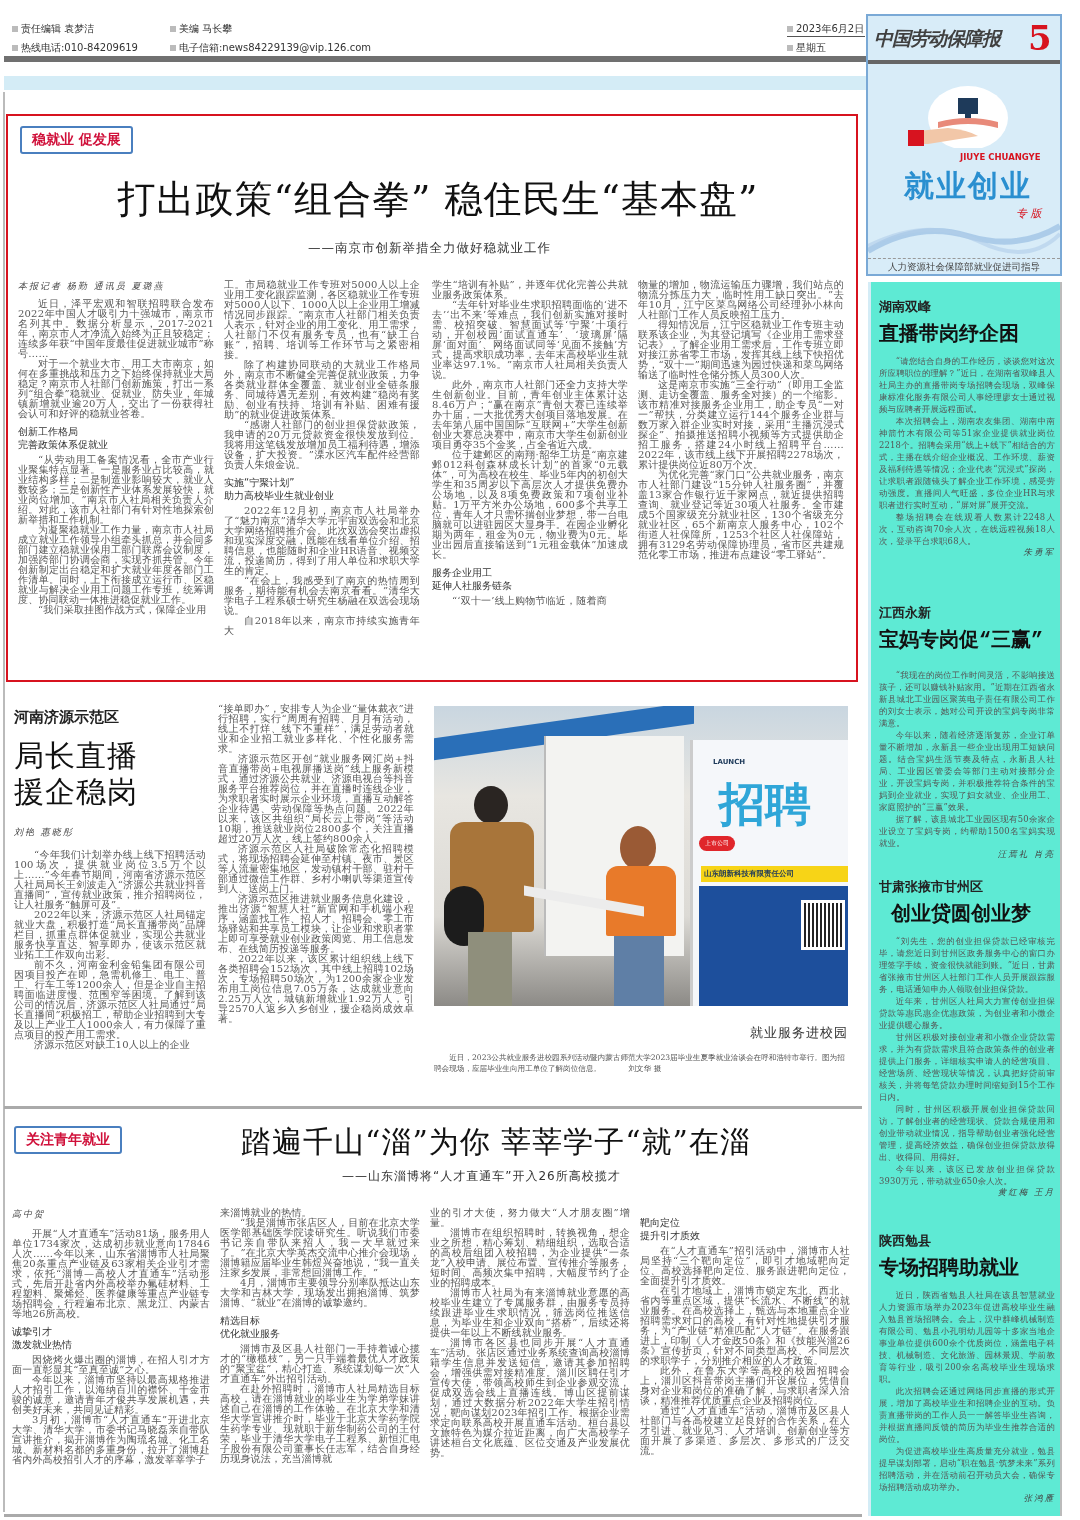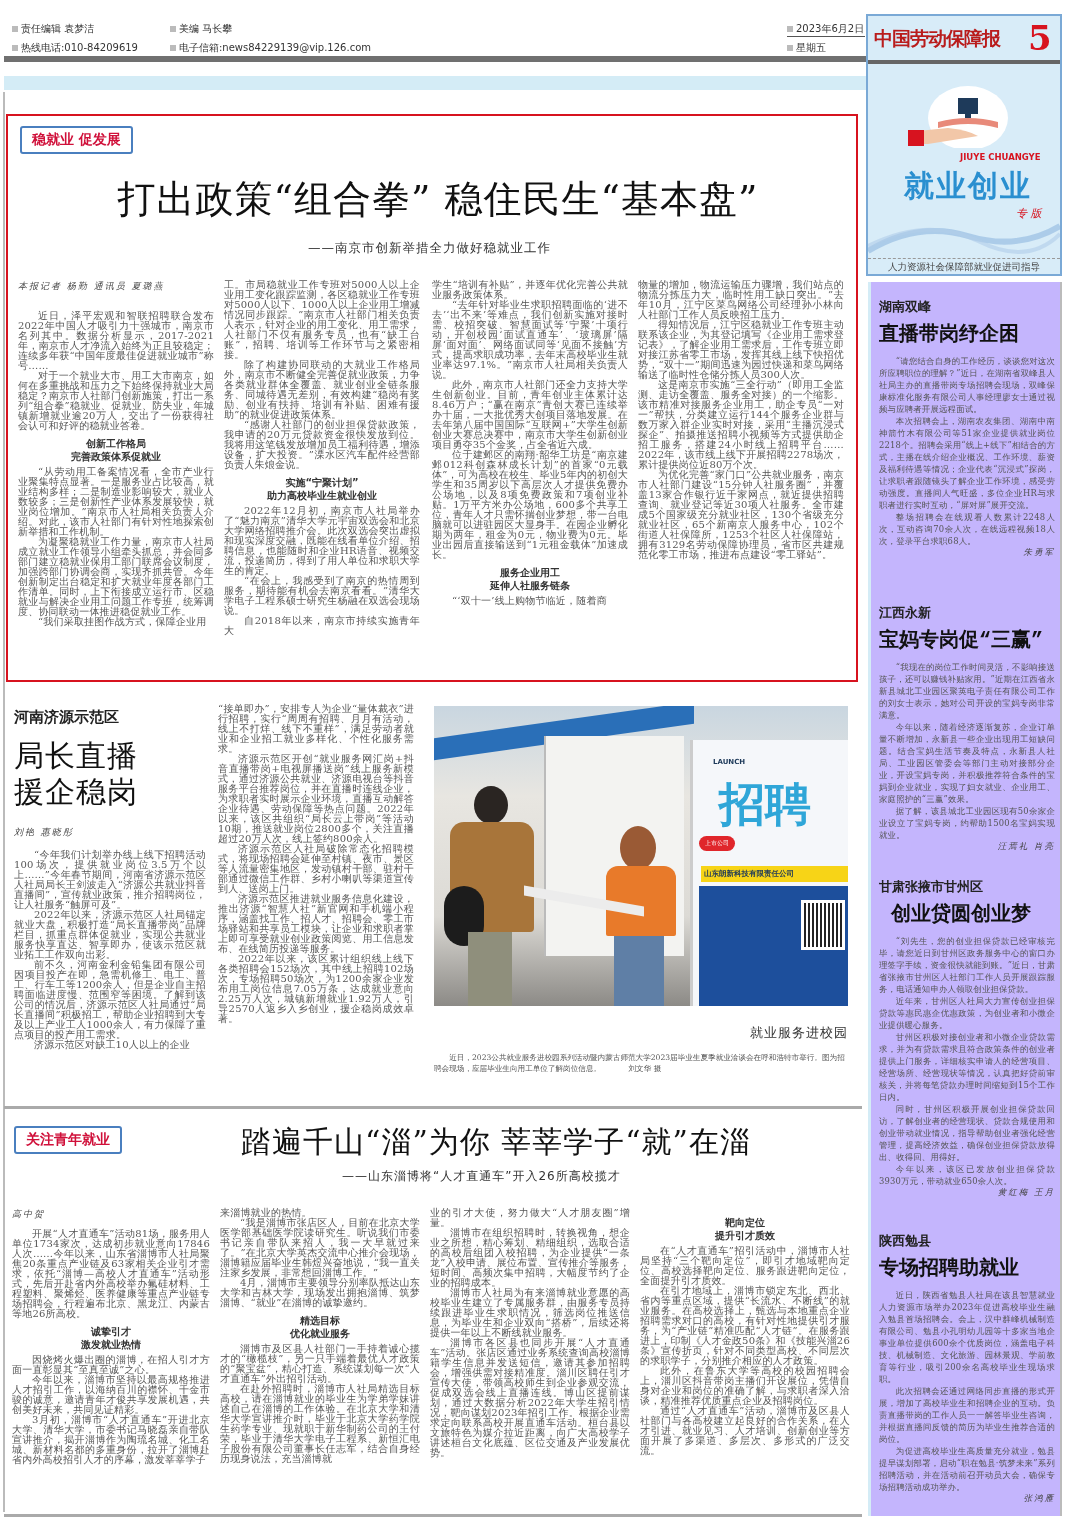--- a/index.html
+++ b/index.html
@@ -4,21 +4,21 @@
 <style>
 *{box-sizing:border-box;margin:0;padding:0}
 body{width:1080px;height:1520px;background:#fff;font-family:"DejaVu Serif",serif;color:#333;position:relative;overflow:hidden}
 .abs{position:absolute}
 .hdr-small{font-family:"DejaVu Sans",sans-serif;font-size:10px;color:#333}
 .hdr-small:before{content:"";display:inline-block;width:6px;height:6px;background:#bbb;margin-right:3px}
 .gray-bar{background:#707070;height:6px}
 .blue-band{background:#d4ecf6;height:14px}
 .body-text{font-size:10px;line-height:10px;color:#555;text-align:justify;text-indent:2em;letter-spacing:0.2px}
 .body-text p{text-indent:2em}
-.sub{font-family:"DejaVu Sans",sans-serif;font-weight:bold;font-size:10px;line-height:13px;text-align:center;color:#333;margin:6px 0 4px}
+.sub{font-family:"DejaVu Sans",sans-serif;font-weight:normal;font-size:10px;line-height:13px;text-align:left;color:#333;margin:6px 0 4px}
 .byline{font-size:9px;color:#444;letter-spacing:2px;font-style:italic}
 .tag{border:2px solid #4a7fbf;border-radius:3px;padding:3px 10px;color:#d0103a;font-family:"DejaVu Sans",sans-serif;font-weight:bold;font-size:14px;background:#fff}
 .headline{font-family:"DejaVu Serif",serif;font-weight:normal;color:#111;letter-spacing:1px}
 .region{font-family:"DejaVu Sans",sans-serif;font-weight:bold;color:#222}
 .side-head{font-family:Liberation Mono, monospace;font-weight:bold;color:#111;font-size:20px}
 .side .body-text{font-size:8.4px;line-height:12px}
 .sign{text-align:right;font-style:italic;font-size:8.5px;color:#444;letter-spacing:2px}
 </style>
 </head>
 <body>
@@ -29,21 +29,21 @@
   <div class="abs hdr-small" style="left:170px;top:22px">美编 马长攀</div>
   <div class="abs hdr-small" style="left:170px;top:41px">电子信箱:news84229139@vip.126.com</div>
   <div class="abs hdr-small" style="left:787px;top:22px;border-bottom:1px solid #555;width:78px">2023年6月2日</div>
   <div class="abs hdr-small" style="left:787px;top:41px">星期五</div>
 </div>
 <div class="abs gray-bar" style="left:4px;top:56px;width:862px"></div>
 <div class="abs blue-band" style="left:4px;top:76px;width:862px"></div>
 <div class="abs" style="left:3px;top:92px;width:2px;height:1420px;background:#bbb"></div>
 
 <div class="abs" style="left:866px;top:14px;width:196px;height:262px;border:2px solid #7aa9d6;background:#d8ecf8">
-  <div class="abs" style="left:6px;top:10px;font-family:'DejaVu Serif',serif;font-weight:bold;color:#b91c1c;font-size:19px;letter-spacing:-1px">中国劳动保障报</div>
+  <div class="abs" style="left:6px;top:10px;font-family:'DejaVu Serif',serif;font-weight:bold;font-style:italic;color:#404040;font-size:19px;letter-spacing:-1px">中国劳动保障报</div>
   <div class="abs" style="left:160px;top:2px;font-family:'DejaVu Serif',serif;font-weight:bold;color:#d7131f;font-size:34px">5</div>
   <div class="abs" style="left:0;top:44px;width:192px;height:4px;background:#666"></div>
   <div class="abs" style="left:40px;top:62px;width:110px;height:70px">
     <svg width="110" height="70" viewBox="0 0 110 70">
       <ellipse cx="60" cy="40" rx="40" ry="32" fill="#fff"></ellipse>
       <rect x="50" y="20" width="20" height="16" fill="#1e3a5a"></rect>
       <rect x="57" y="36" width="6" height="4" fill="#1e3a5a"></rect>
       <path d="M30 44 Q60 36 90 44 L90 50 Q60 42 30 50 Z" fill="#e88a7a"></path>
       <path d="M0 54 L40 50 Q60 52 70 58 L20 66 L0 66 Z" fill="#f2c7a8"></path>
       <rect x="0" y="52" width="16" height="16" fill="#d7131f"></rect>
@@ -60,21 +60,21 @@
   </div>
   <div class="abs" style="left:0;top:242px;width:192px;text-align:center;font-size:9.5px;color:#444;border-top:1px dashed #999;padding-top:2px">人力资源社会保障部就业促进司指导</div>
 </div>
 
 <div class="abs" style="left:6px;top:114px;width:852px;height:568px;border:2px solid #d7131f">
   <div class="abs tag" style="left:12px;top:10px">稳就业 促发展</div>
   <h1 class="abs headline" style="left:40px;top:58px;width:780px;text-align:center;font-size:38px">打出政策“组合拳” 稳住民生“基本盘”</h1>
   <div class="abs" style="left:300px;top:124px;font-family:'DejaVu Sans',sans-serif;font-size:12.5px;color:#333;letter-spacing:1px">——南京市创新举措全力做好稳就业工作</div>
 
   <div class="abs" style="left:10px;top:164px;width:196px">
-    <div class="byline" style="margin-bottom:18px">本报记者 杨勤 通讯员 夏璐燕</div>
+    <div class="byline" style="margin-bottom:6px">本报记者 杨勤 通讯员 夏璐燕</div>
     <div class="body-text">
       <p>近日，泽平宏观和智联招聘联合发布2022年中国人才吸引力十强城市，南京市名列其中。数据分析显示，2017-2021年，南京市人才净流入始终为正且较稳定；连续多年获“中国年度最佳促进就业城市”称号……</p>
       <p>对于一个就业大市、用工大市南京，如何在多重挑战和压力之下始终保持就业大局稳定？南京市人社部门创新施策，打出一系列“组合拳”稳就业、促就业、防失业，年城镇新增就业逾20万人，交出了一份获得社会认可和好评的稳就业答卷。</p>
     </div>
     <div class="sub" style="white-space:pre-line">创新工作格局
 完善政策体系促就业</div>
     <div class="body-text">
       <p>“从劳动用工备案情况看，全市产业行业聚集特点显著。一是服务业占比较高，就业结构多样；二是制造业影响较大，就业人数较多；三是创新性产业体系发展较快，就业岗位增加。”南京市人社局相关负责人介绍。对此，该市人社部门有针对性地探索创新举措和工作机制。</p>
       <p>为凝聚稳就业工作力量，南京市人社局成立就业工作领导小组牵头抓总，并会同多部门建立稳就业保用工部门联席会议制度，加强跨部门协调会商，实现齐抓共管。今年创新制定出台稳定和扩大就业年度各部门工作清单。同时，上下衔接成立运行市、区稳就业与解决企业用工问题工作专班，统筹调度、协同联动一体推进稳促就业工作。</p>
       <p>“我们采取挂图作战方式，保障企业用</p>
@@ -217,34 +217,34 @@
     <div class="body-text">
       <p>在“人才直通车”招引活动中，淄博市人社局坚持“三个靶向定位”，即引才地域靶向定位、高校选择靶向定位、服务跟进靶向定位，全面提升引才质效。</p>
       <p>在引才地域上，淄博市锁定东北、西北、省内等重点区域，提供“长流水、不断线”的就业服务。在高校选择上，甄选与本地重点企业招聘需求对口的高校，有针对性地提供引才服务，为“产业链”精准匹配“人才链”。在服务跟进上，印制《人才金政50条》和《技能兴淄26条》宣传折页，针对不同类型高校、不同层次的求职学子，分别推介相应的人才政策。</p>
       <p>此外，在鲁东大学等高校的校园招聘会上，淄川区抖音带岗主播们开设展位，凭借自身对企业和岗位的准确了解，与求职者深入洽谈，精准推荐优质重点企业及招聘岗位。</p>
       <p>通过“人才直通车”活动，淄博市及区县人社部门与各高校建立起良好的合作关系，在人才引进、就业见习、人才培训、创新创业等方面开展了多渠道、多层次、多形式的广泛交流。</p>
     </div>
   </div>
 </div>
 <div class="abs" style="left:4px;top:1514px;width:858px;height:3px;background:#aaa"></div>
 
-<div class="abs side" style="left:868px;top:282px;width:194px;height:1234px;background:#c4b5fd;border-left:3px solid #d4ecf6;border-right:2px solid #bbb;padding:0 8px">
+<div class="abs side" style="left:868px;top:282px;width:194px;height:1234px;background:#5eead4;border-left:3px solid #d4ecf6;border-right:2px solid #bbb;padding:0 8px">
   <div class="abs" style="left:8px;top:16px;width:176px">
     <div class="region" style="font-size:13px">湖南双峰</div>
     <div class="side-head" style="margin:4px 0 8px">直播带岗纾企困</div>
     <div class="body-text">
       <p>“请您结合自身的工作经历，谈谈您对这次所应聘职位的理解？”近日，在湖南省双峰县人社局主办的直播带岗专场招聘会现场，双峰保康标准化服务有限公司人事经理廖女士通过视频与应聘者开展远程面试。</p>
       <p>本次招聘会上，湖南农友集团、湖南中南神箭竹木有限公司等51家企业提供就业岗位2218个。招聘会采用“线上+线下”相结合的方式，主播在线介绍企业概况、工作环境、薪资及福利待遇等情况；企业代表“沉浸式”探岗，让求职者跟随镜头了解企业工作环境，感受劳动强度。直播间人气旺盛，多位企业HR与求职者进行实时互动，“屏对屏”展开交流。</p>
       <p>整场招聘会在线观看人数累计2248人次，互动咨询70余人次，在线远程视频18人次，登录平台求职68人。</p>
     </div>
     <div class="sign">朱勇军</div>
   </div>
   <div class="abs" style="left:8px;top:322px;width:176px">
     <div class="region" style="font-size:13px">江西永新</div>
-    <div class="side-head" style="margin:4px 0 8px">宝妈专岗促“三赢”</div>
+    <div class="side-head" style="margin:4px 0 16px">宝妈专岗促“三赢”</div>
     <div class="body-text">
       <p>“我现在的岗位工作时间灵活，不影响接送孩子，还可以赚钱补贴家用。”近期在江西省永新县城北工业园区聚英电子责任有限公司工作的刘女士表示，她对公司开设的宝妈专岗非常满意。</p>
       <p>今年以来，随着经济逐渐复苏，企业订单量不断增加，永新县一些企业出现用工短缺问题。结合宝妈生活节奏及特点，永新县人社局、工业园区管委会等部门主动对接部分企业，开设宝妈专岗，并积极推荐符合条件的宝妈到企业就业，实现了妇女就业、企业用工、家庭照护的“三赢”效果。</p>
       <p>据了解，该县城北工业园区现有50余家企业设立了宝妈专岗，约帮助1500名宝妈实现就业。</p>
     </div>
     <div class="sign">汪焉礼 肖亮</div>
   </div>
   <div class="abs" style="left:8px;top:596px;width:176px">
     <div class="region" style="font-size:13px">甘肃张掖市甘州区</div>
     <div class="side-head" style="margin:4px 12px 8px">创业贷圆创业梦</div>

